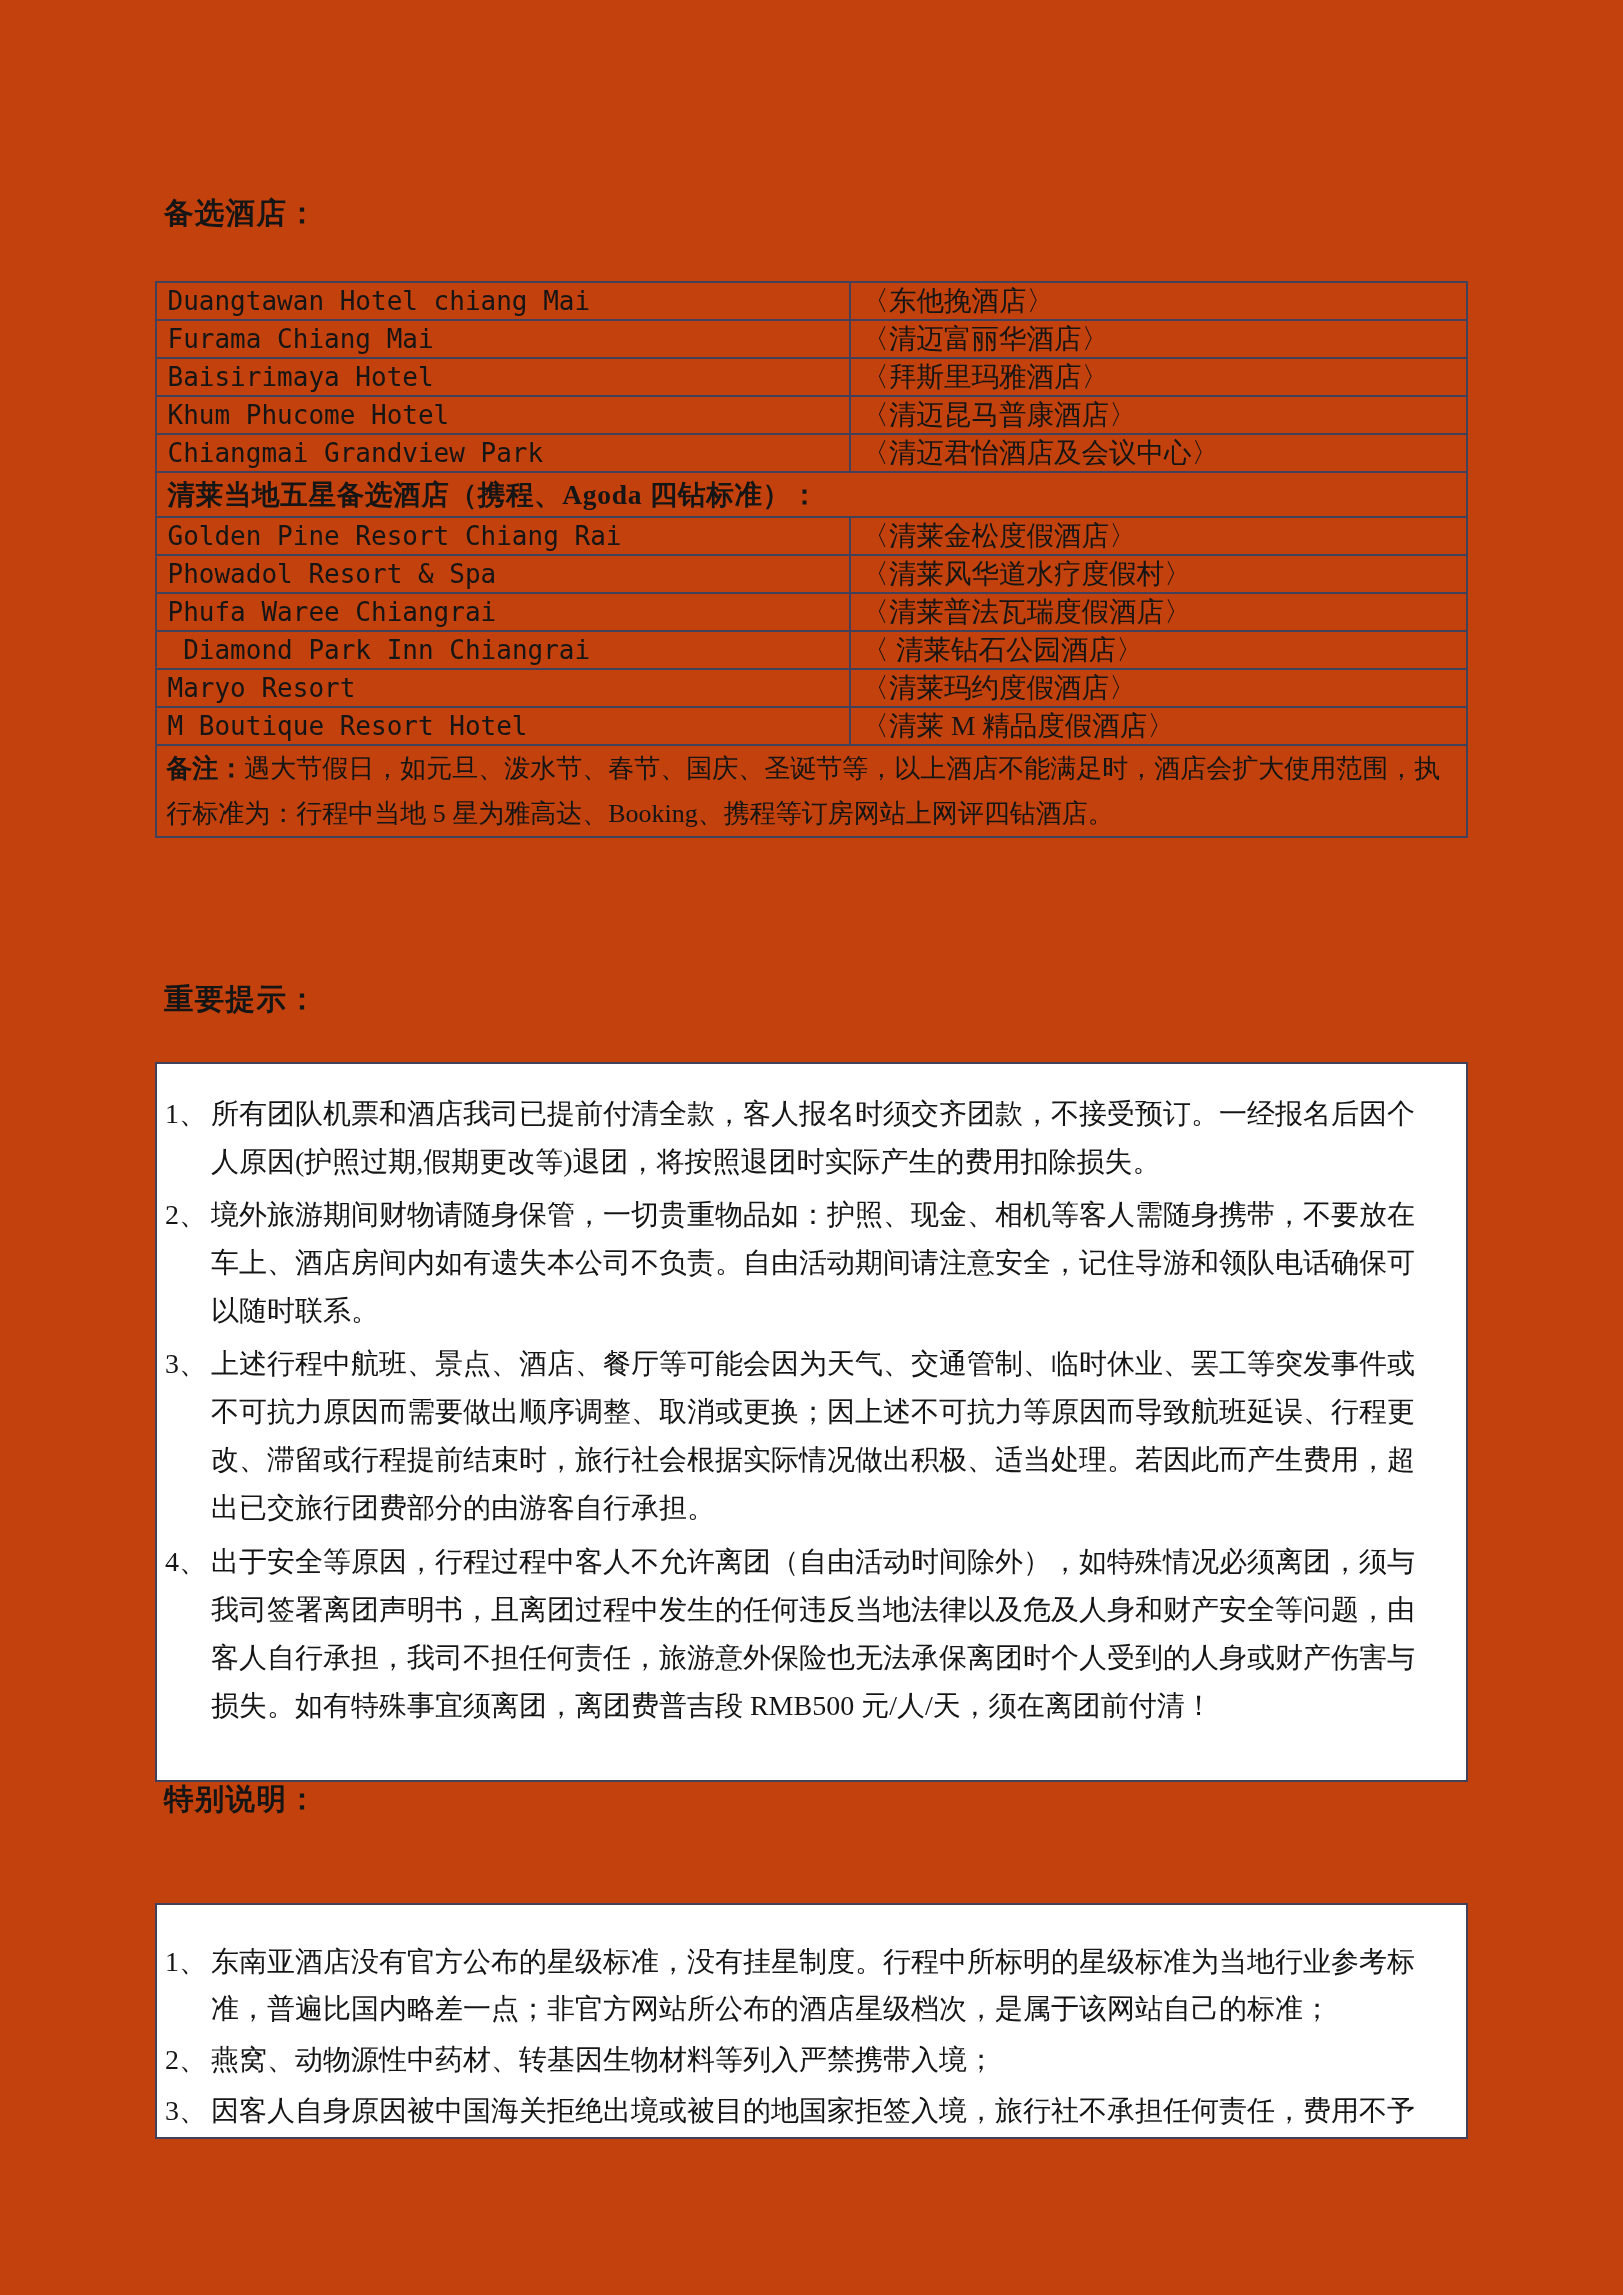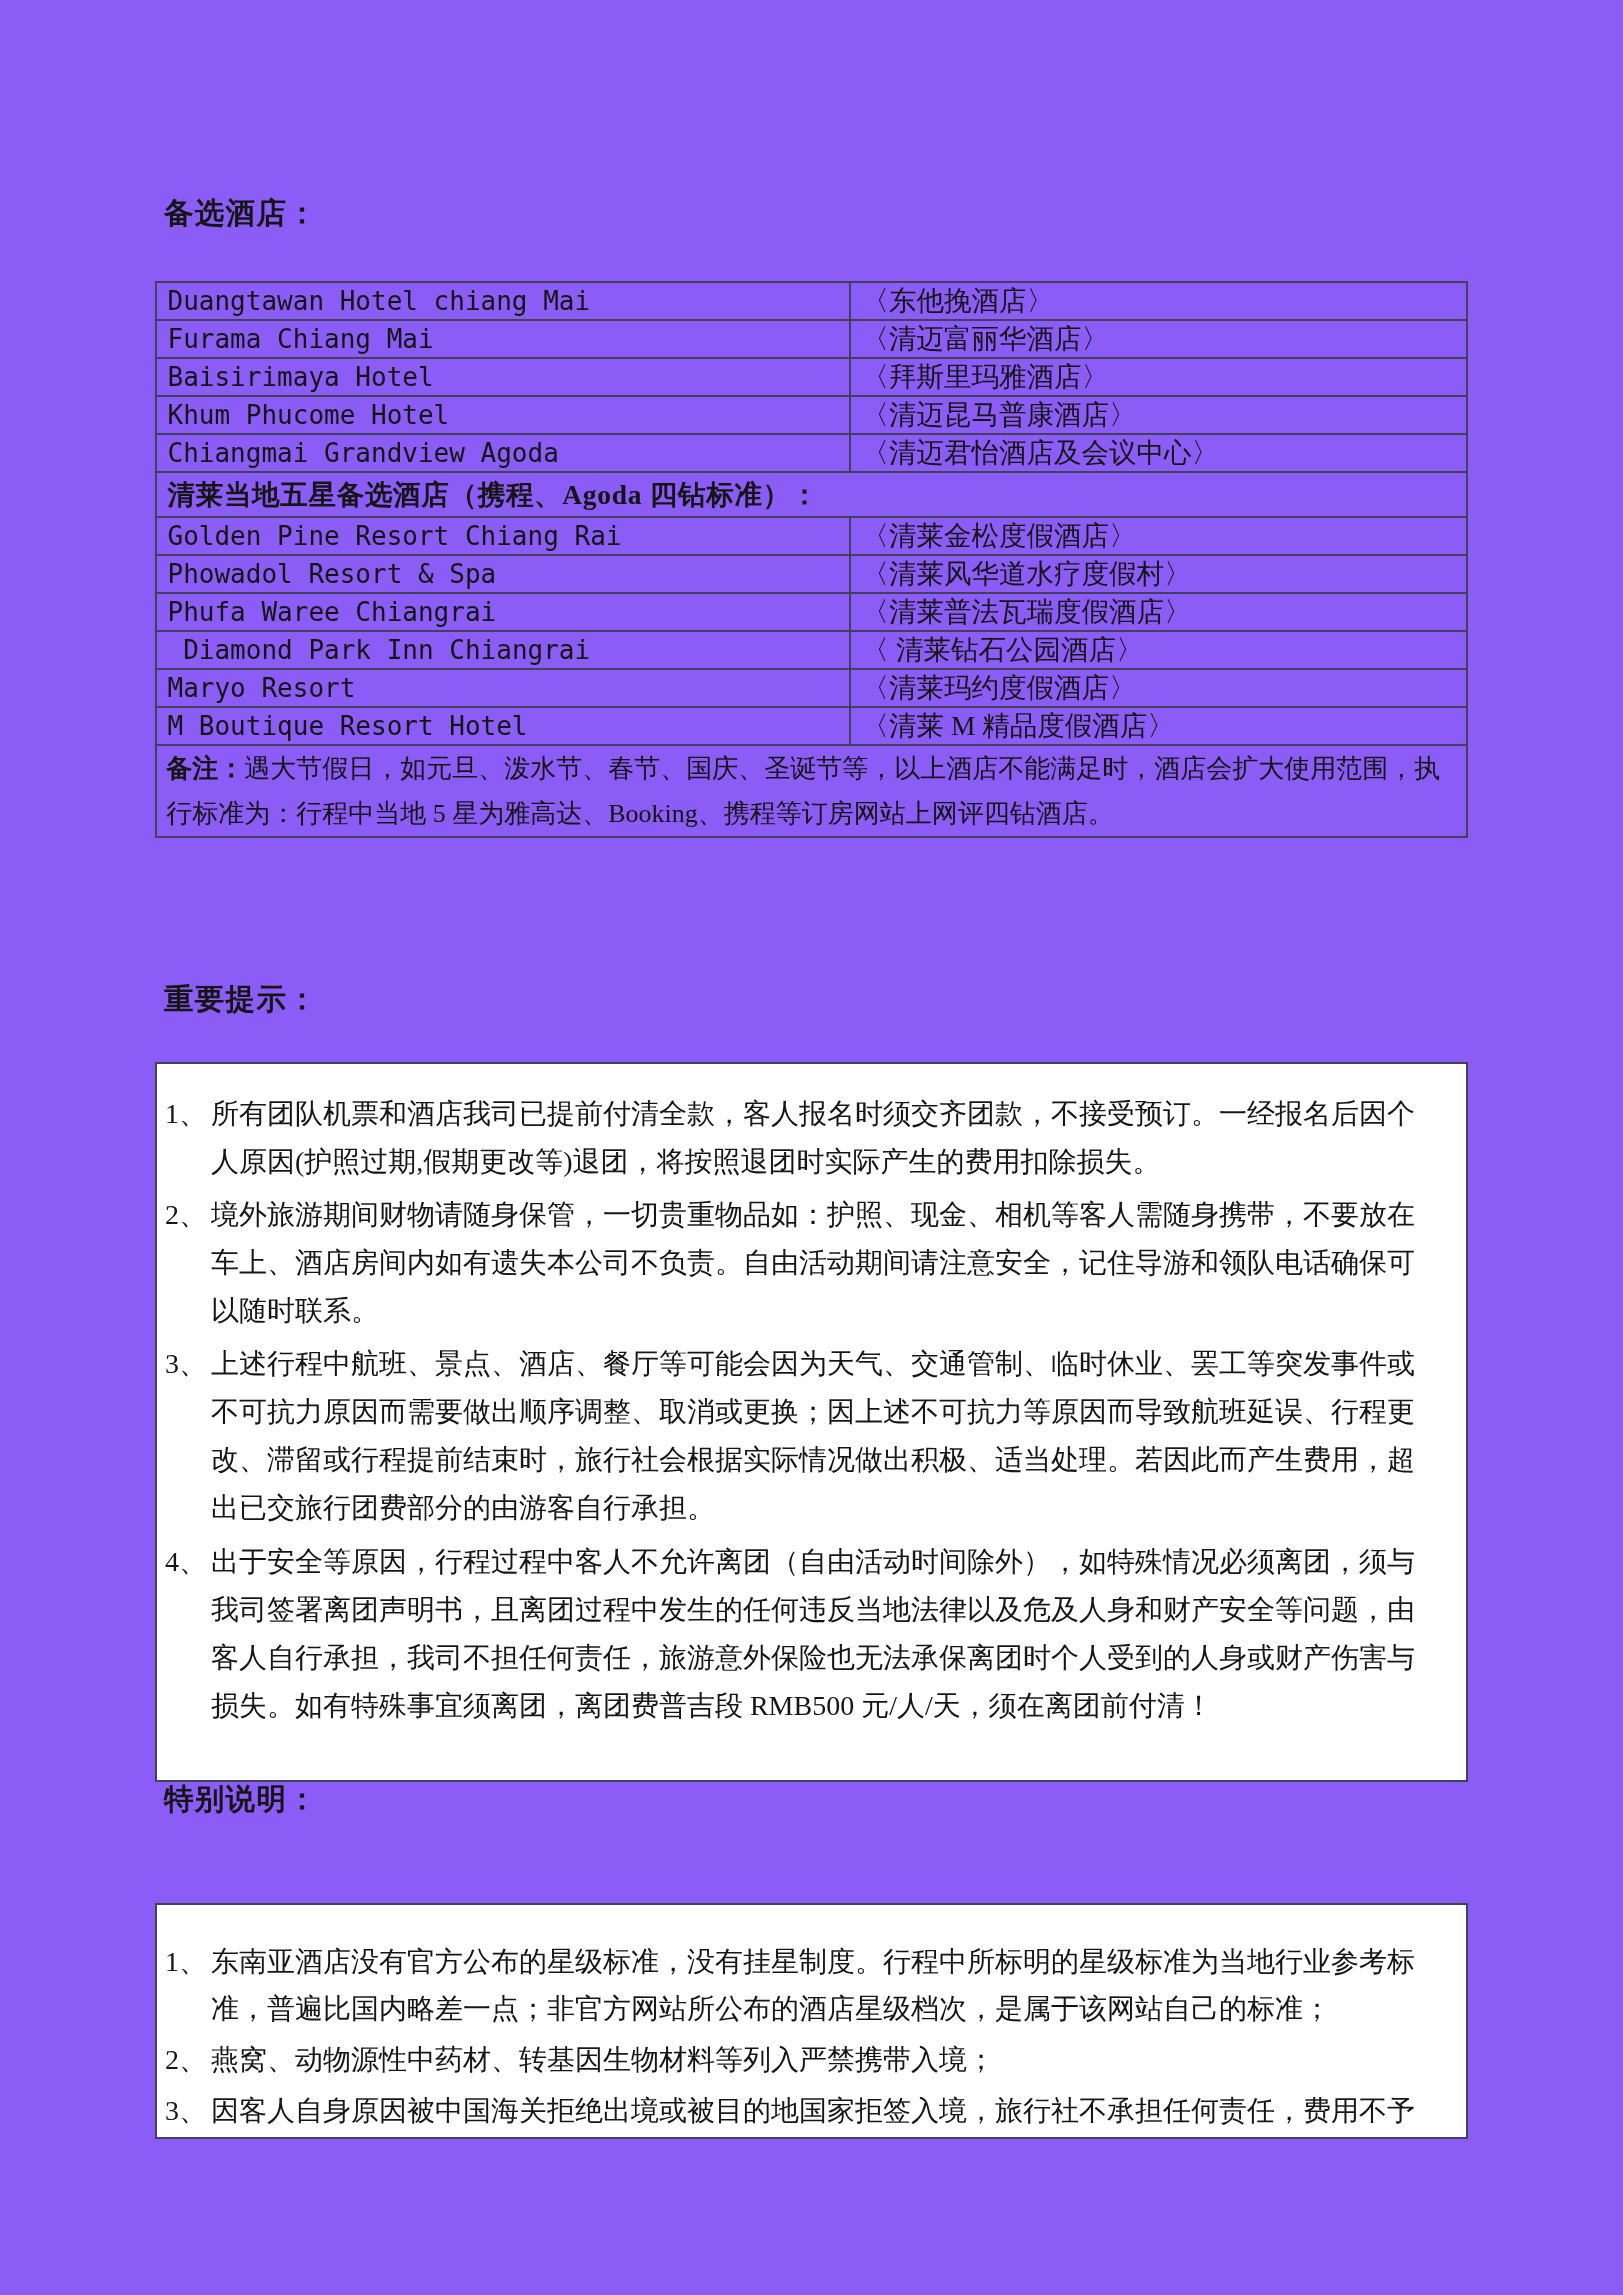--- a/index.html
+++ b/index.html
@@ -5,21 +5,21 @@
   :root{
     --border:#41415c;
     --ink:#151515;
   }
   *{box-sizing:border-box;}
   html,body{margin:0;padding:0;background:#ffffff;}
   .page{
     position:relative;
     width:1623px;
     height:2295px;
-    background:#8b5cf6;
+    background:#c2410c;
     color:var(--ink);
     font-family:"Liberation Serif", serif;
     overflow:hidden;
   }
   .hd{
     position:absolute;
     left:164px;
     margin:0;
     font-size:29.5px;
     line-height:34px;
@@ -106,21 +106,21 @@
       </tr>
       <tr>
         <td class="en">Baisirimaya Hotel</td>
         <td class="cn">〈拜斯里玛雅酒店〉</td>
       </tr>
       <tr>
         <td class="en">Khum Phucome Hotel</td>
         <td class="cn">〈清迈昆马普康酒店〉</td>
       </tr>
       <tr>
-        <td class="en">Chiangmai Grandview Agoda</td>
+        <td class="en">Chiangmai Grandview Park</td>
         <td class="cn">〈清迈君怡酒店及会议中心〉</td>
       </tr>
 
       <tr class="sec">
         <td colspan="2">清莱当地五星备选酒店（携程、Agoda 四钻标准）：</td>
       </tr>
       <tr>
         <td class="en">Golden Pine Resort Chiang Rai</td>
         <td class="cn">〈清莱金松度假酒店〉</td>
       </tr>

